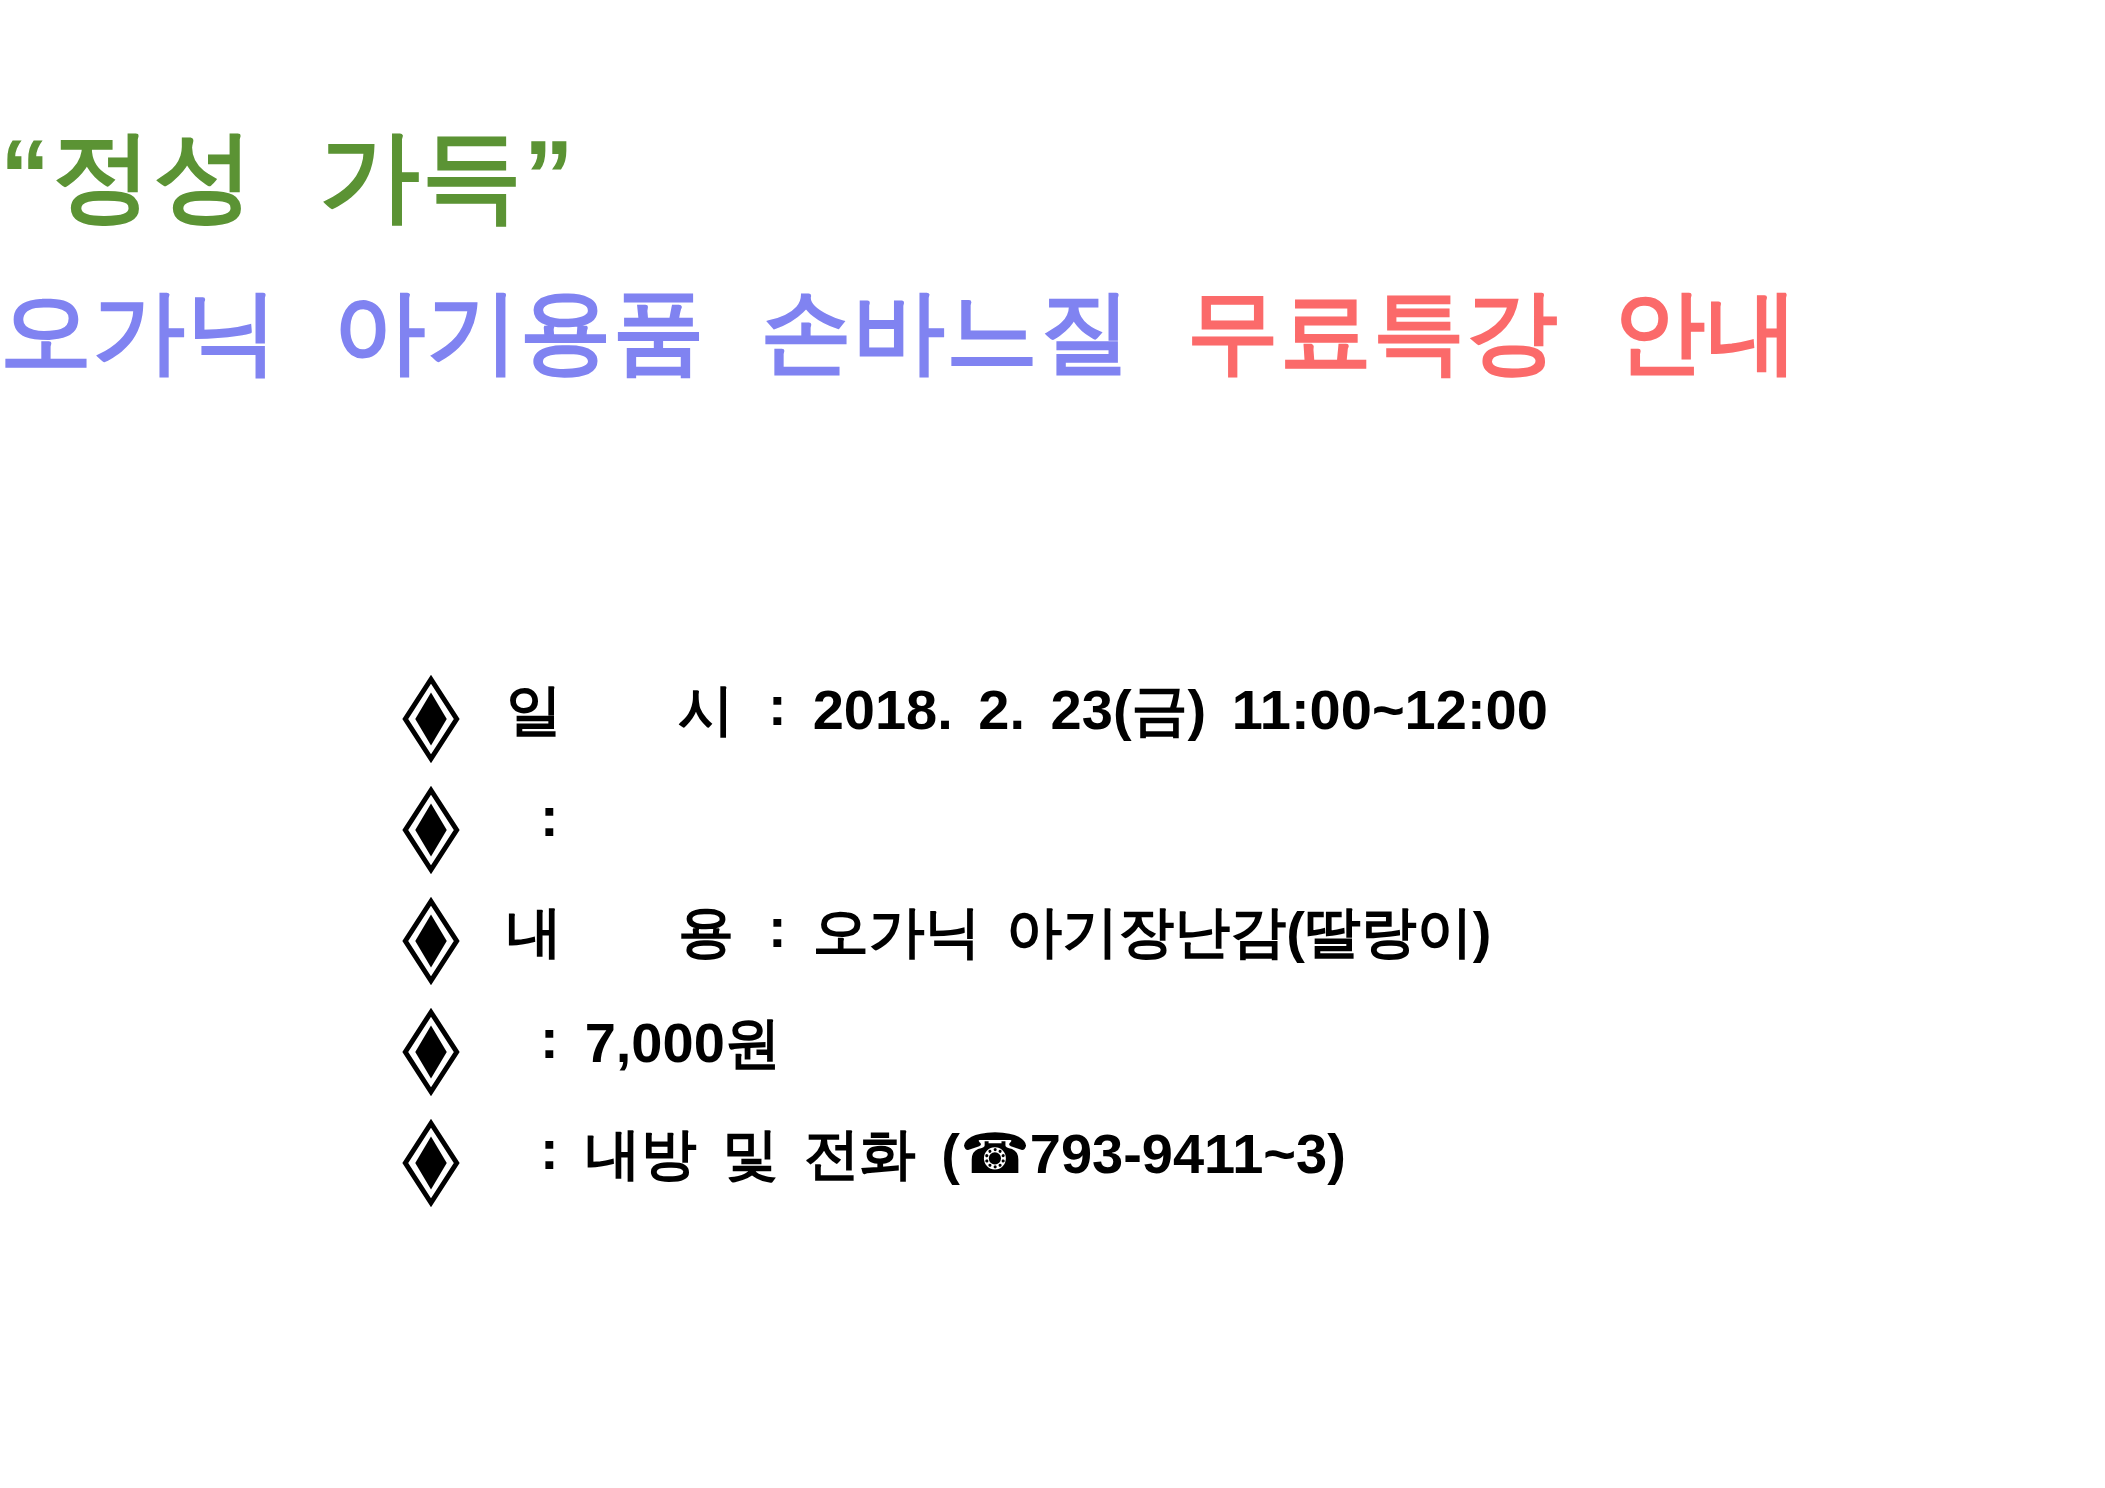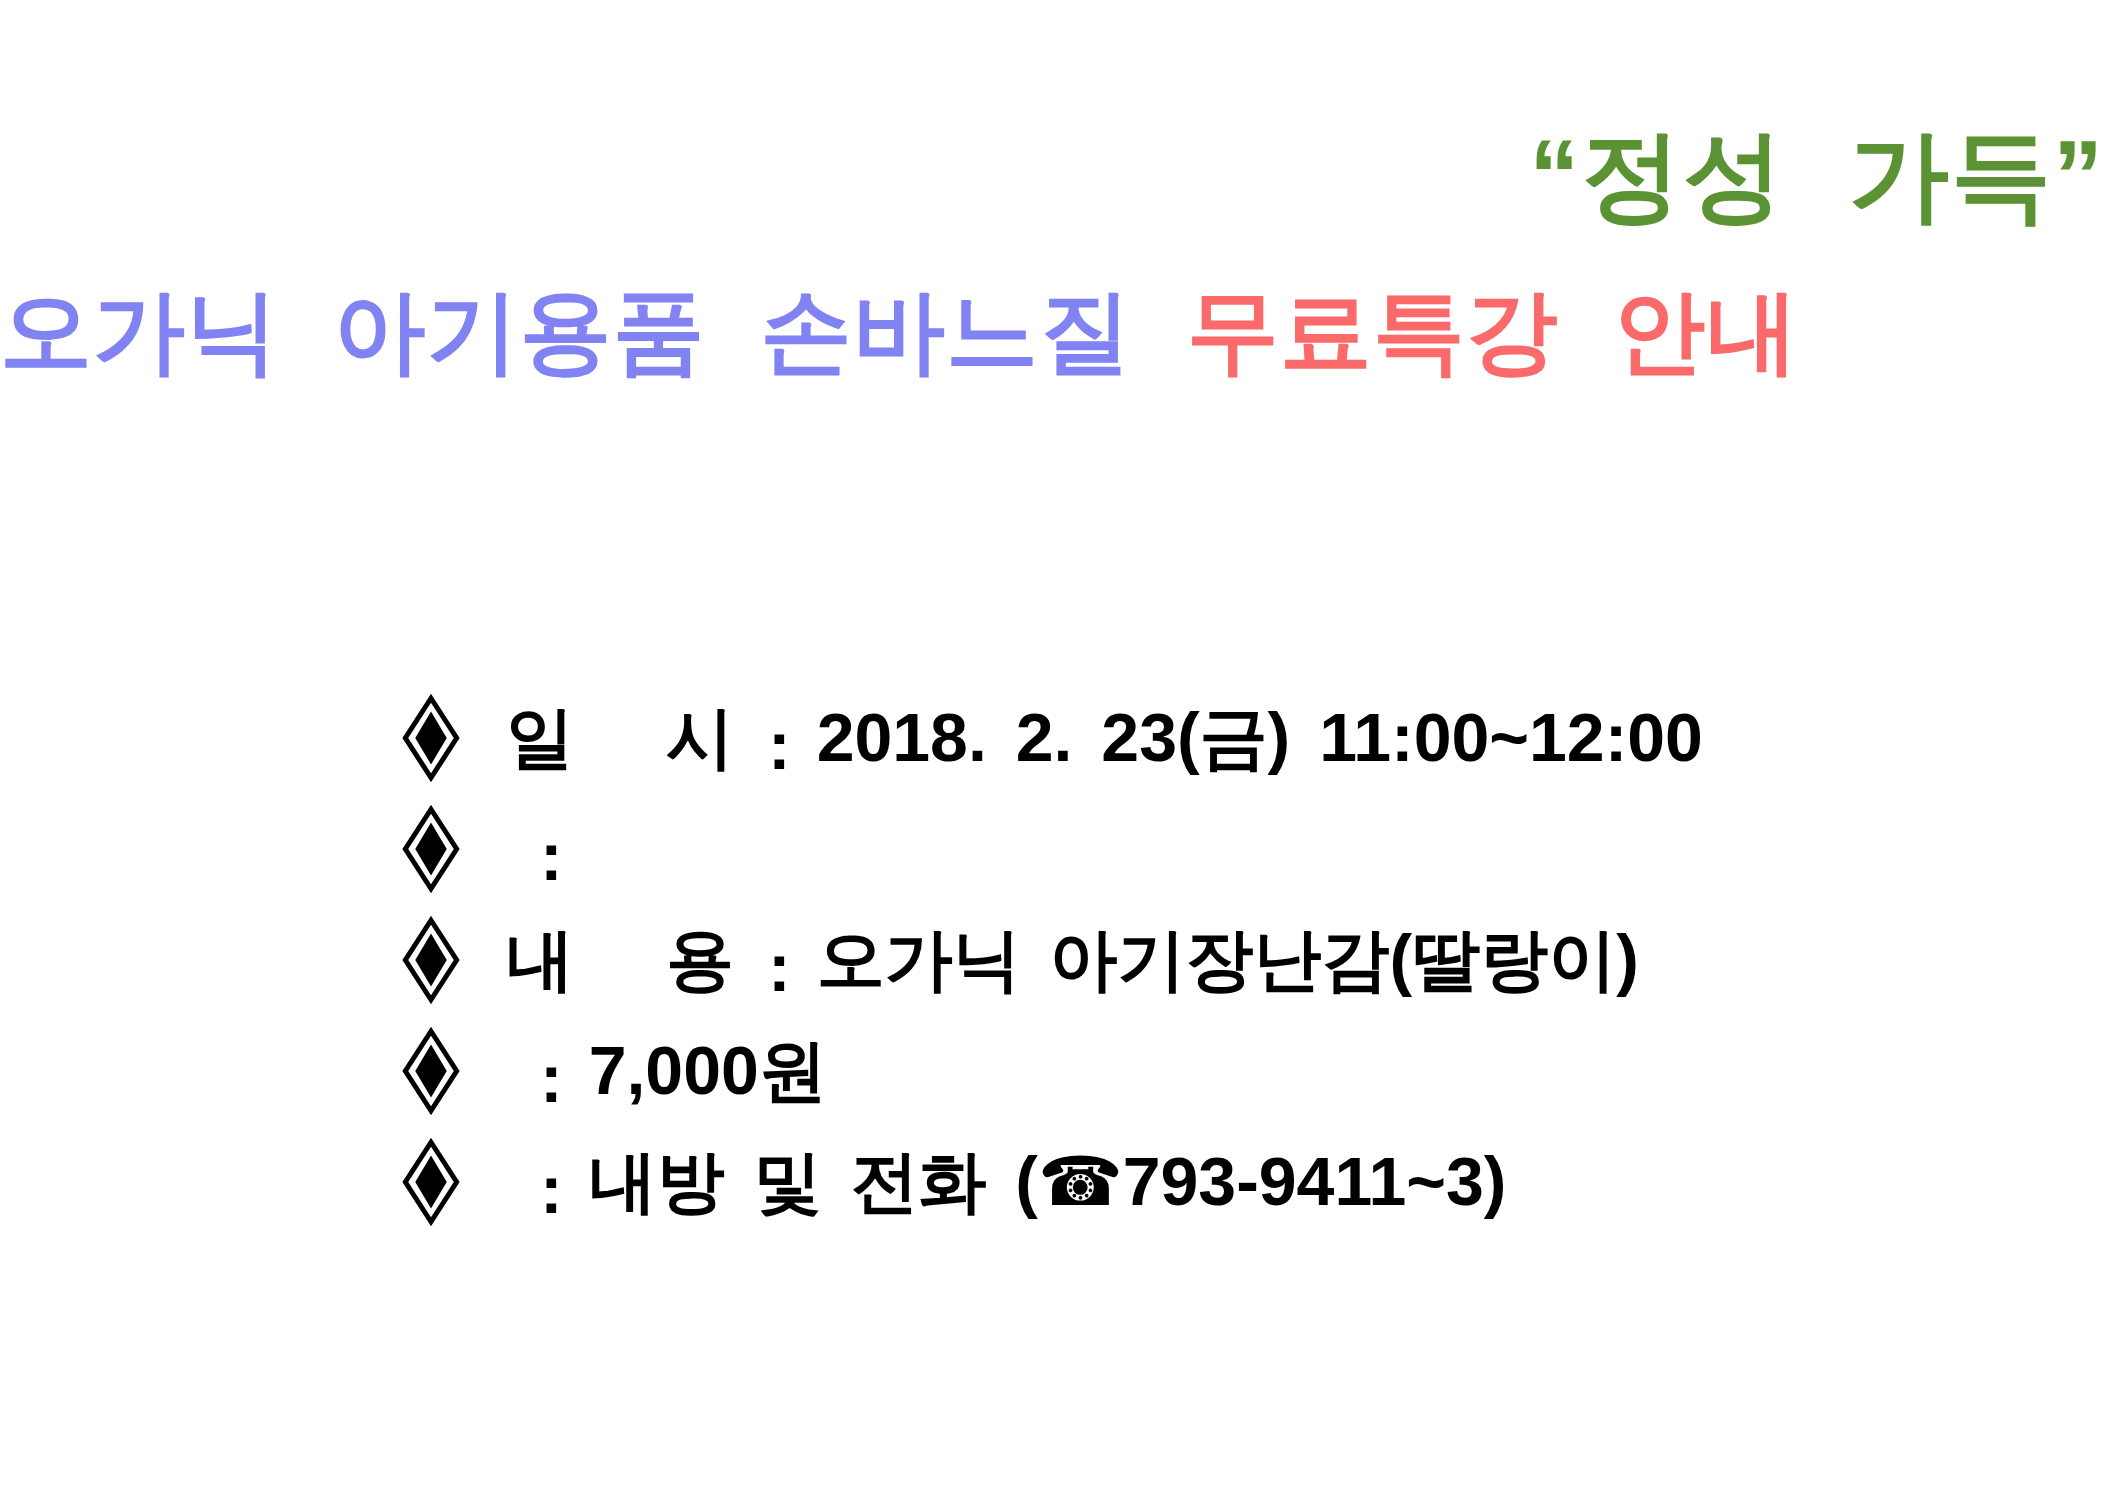--- a/index.html
+++ b/index.html
@@ -14,21 +14,21 @@
     font-weight: 700;
     overflow: hidden;
   }
   .poster {
     width: 100%;
     height: 100%;
     box-sizing: border-box;
     padding-top: 108px;
   }
   .title-line1 {
-    text-align: right;
+    text-align: left;
     font-size: 100px;
     line-height: 135px;
     color: #5b9334;
     letter-spacing: 2px;
     word-spacing: 34px;
   }
   .title-line2 {
     font-size: 92px;
     line-height: 124px;
     margin-top: 26px;
@@ -38,23 +38,23 @@
   }
   .title-line2 .blue { color: #8083f1; }
   .title-line2 .red  { color: #fb6a6a; }
   .details {
     list-style: none;
     margin: 280px 0 0 0;
     padding: 0 0 0 402px;
   }
   .detail-row {
     display: flex;
-    align-items: flex-end;
+    align-items: flex-start;
     height: 111px;
-    font-size: 68px;
+    font-size: 56px;
     color: #000000;
     white-space: nowrap;
   }
   .bullet {
     display: flex;
     align-items: center;
     margin-right: 46px;
     flex: 0 0 auto;
   }
   .label {

